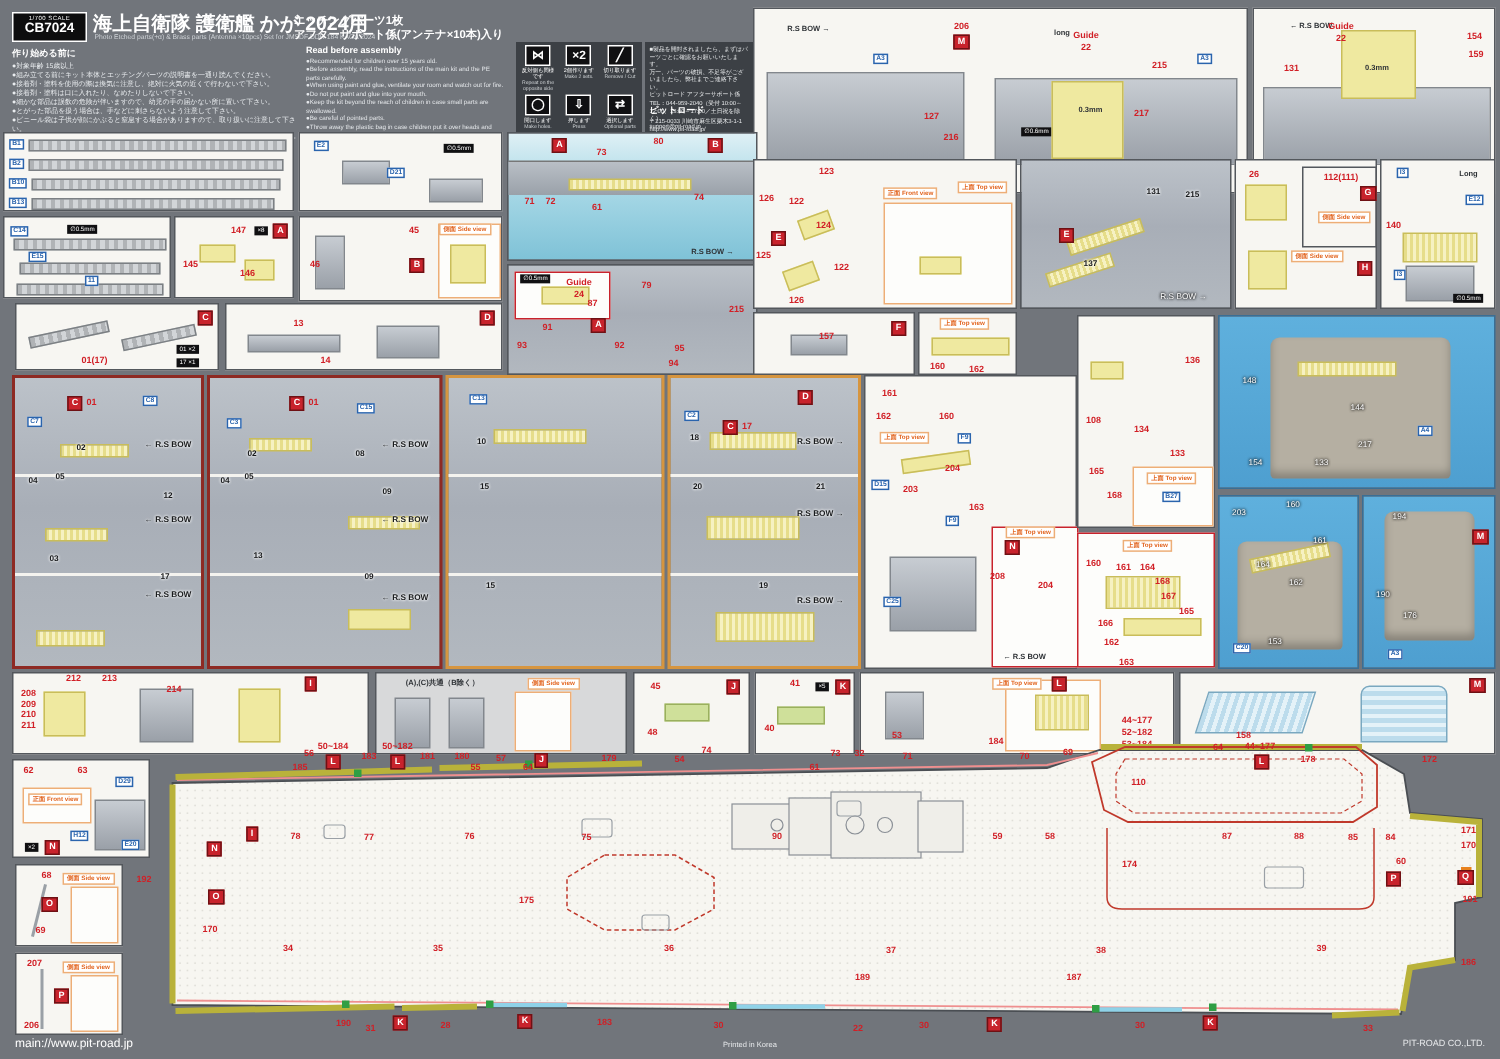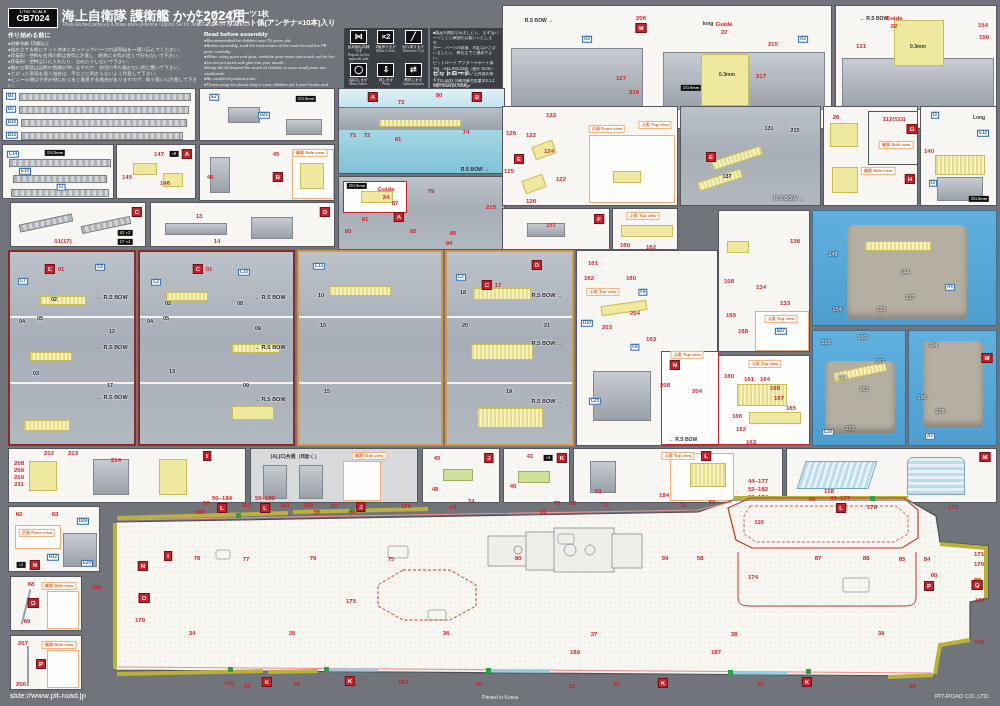--- a/index.html
+++ b/index.html
@@ -716,17 +716,17 @@
       <div class="lbl" style="left: 315px; top: 192px;">183</div>
       <div class="lbl" style="left: 391px; top: 194px;">30</div>
       <div class="lbl" style="left: 484px; top: 196px;">22</div>
       <div class="lbl" style="left: 528px; top: 194px;">30</div>
       <div class="lbl c-rb" style="left: 575px; top: 193px;">K</div>
       <div class="lbl" style="left: 672px; top: 194px;">30</div>
       <div class="lbl c-rb" style="left: 719px; top: 192px;">K</div>
       <div class="lbl" style="left: 824px; top: 196px;">33</div>
     </div>
 
-  <div class="f-url">side://www.pit-road.jp</div>
+  <div class="f-url">main://www.pit-road.jp</div>
   <div class="f-printed">Printed in Korea</div>
   <div class="f-co">PIT-ROAD CO.,LTD.</div>
 
 </div>
 
 </body></html>

